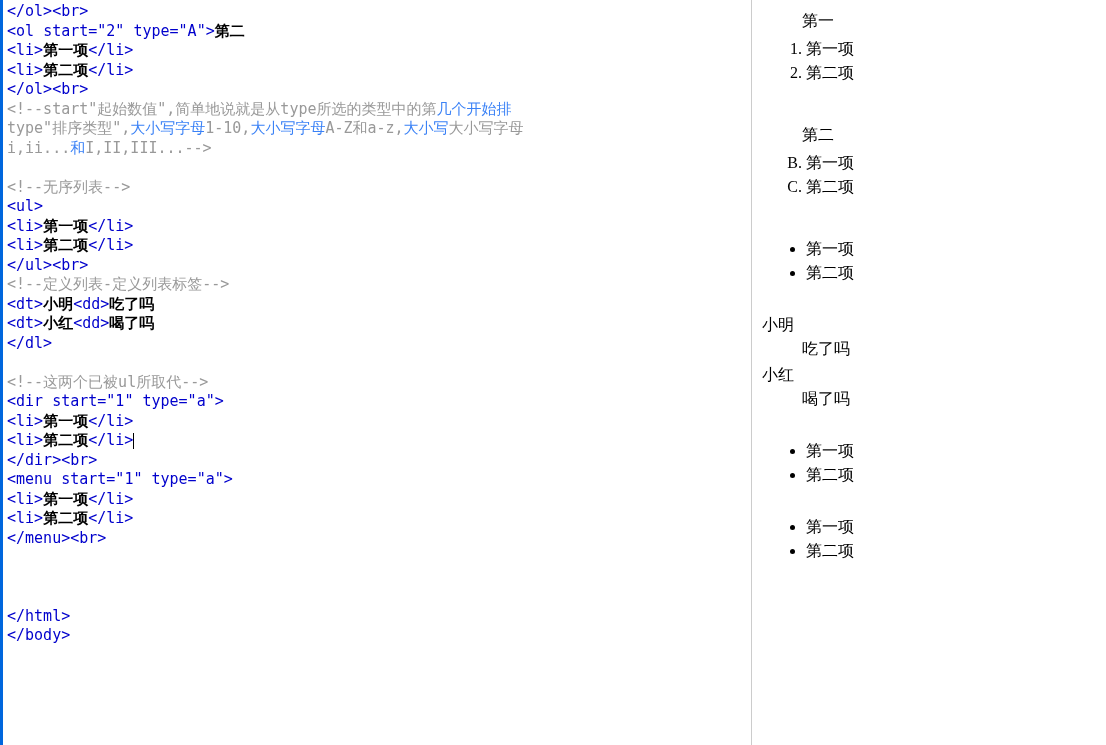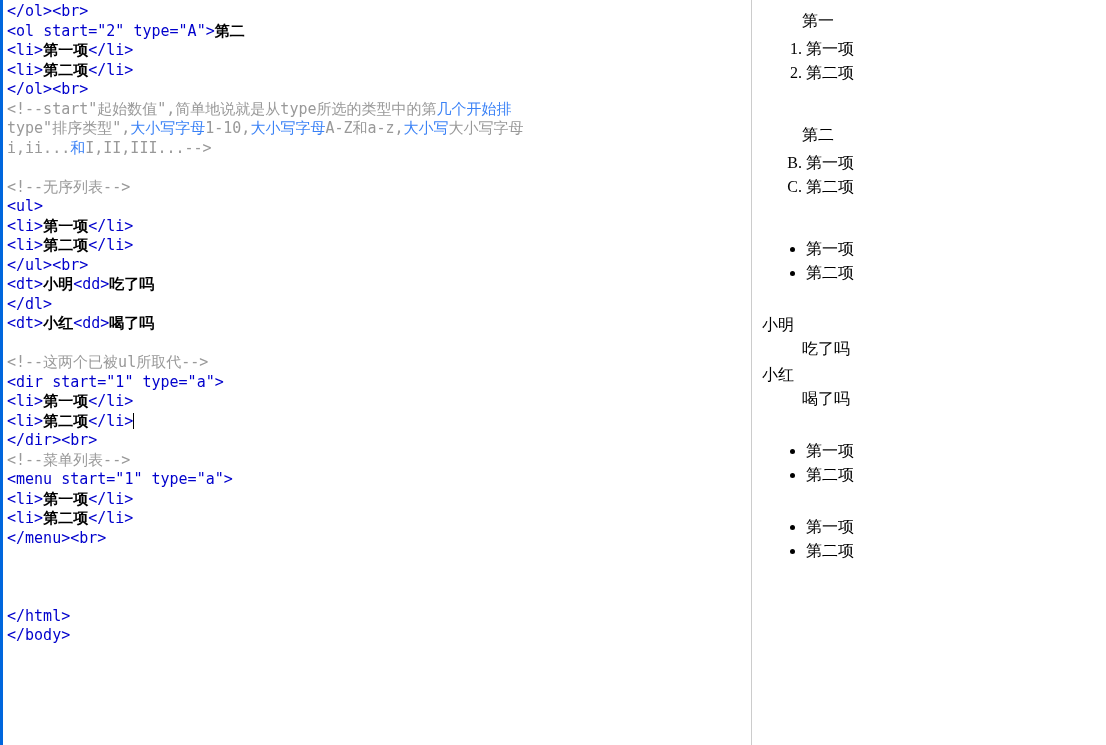--- a/index.html
+++ b/index.html
@@ -66,30 +66,30 @@
   <div class="code-line"><span class="tag">&lt;/ol&gt;</span><span class="tag">&lt;br&gt;</span></div>
   <div class="code-line"><span class="cmt">&lt;!--start"起始数值",简单地说就是从type所选的类型中的第</span><span class="cmt-bold">几个开始排</span></div>
   <div class="code-line"><span class="cmt">type"排序类型",</span><span class="cmt-bold">大小写字母</span><span class="cmt">1-10,</span><span class="cmt-bold">大小写字母</span><span class="cmt">A-Z和a-z,</span><span class="cmt-bold">大小写</span><span class="cmt">大小写字母</span></div>
   <div class="code-line"><span class="cmt">i,ii...</span><span class="cmt-bold">和</span><span class="cmt">I,II,III...--&gt;</span></div>
   <div class="code-line">&nbsp;</div>
   <div class="code-line"><span class="cmt">&lt;!--无序列表--&gt;</span></div>
   <div class="code-line"><span class="tag">&lt;ul&gt;</span></div>
   <div class="code-line"><span class="tag">&lt;li&gt;</span><span class="txt">第一项</span><span class="tag">&lt;/li&gt;</span></div>
   <div class="code-line"><span class="tag">&lt;li&gt;</span><span class="txt">第二项</span><span class="tag">&lt;/li&gt;</span></div>
   <div class="code-line"><span class="tag">&lt;/ul&gt;</span><span class="tag">&lt;br&gt;</span></div>
+  <div class="code-line"><span class="cmt">&lt;!--定义列表-定义列表标签--&gt;</span></div>
   <div class="code-line"><span class="tag">&lt;dt&gt;</span><span class="txt">小明</span><span class="tag">&lt;dd&gt;</span><span class="txt">吃了吗</span></div>
+  <div class="code-line"><span class="tag">&lt;dt&gt;</span><span class="txt">小红</span><span class="tag">&lt;dd&gt;</span><span class="txt">喝了吗</span></div>
   <div class="code-line"><span class="tag">&lt;/dl&gt;</span></div>
-  <div class="code-line"><span class="tag">&lt;dt&gt;</span><span class="txt">小红</span><span class="tag">&lt;dd&gt;</span><span class="txt">喝了吗</span></div>
   <div class="code-line">&nbsp;</div>
   <div class="code-line"><span class="cmt">&lt;!--这两个已被ul所取代--&gt;</span></div>
   <div class="code-line"><span class="tag">&lt;dir </span><span class="attr-name">start="1" type="a"</span><span class="tag">&gt;</span></div>
   <div class="code-line"><span class="tag">&lt;li&gt;</span><span class="txt">第一项</span><span class="tag">&lt;/li&gt;</span></div>
   <div class="code-line"><span class="tag">&lt;li&gt;</span><span class="txt">第二项</span><span class="tag">&lt;/li&gt;</span><span class="cursor"></span></div>
   <div class="code-line"><span class="tag">&lt;/dir&gt;</span><span class="tag">&lt;br&gt;</span></div>
-  <div class="code-line"><span class="cmt">&lt;!--菜单列表--&gt;</span></div>
   <div class="code-line"><span class="tag">&lt;menu </span><span class="attr-name">start="1" type="a"</span><span class="tag">&gt;</span></div>
   <div class="code-line"><span class="tag">&lt;li&gt;</span><span class="txt">第一项</span><span class="tag">&lt;/li&gt;</span></div>
   <div class="code-line"><span class="tag">&lt;li&gt;</span><span class="txt">第二项</span><span class="tag">&lt;/li&gt;</span></div>
   <div class="code-line"><span class="tag">&lt;/menu&gt;</span><span class="tag">&lt;br&gt;</span></div>
   <div class="code-line">&nbsp;</div>
   <div class="code-line">&nbsp;</div>
   <div class="code-line">&nbsp;</div>
   <div class="code-line"><span class="tag">&lt;/html&gt;</span></div>
   <div class="code-line"><span class="tag">&lt;/body&gt;</span></div>
 </div>

